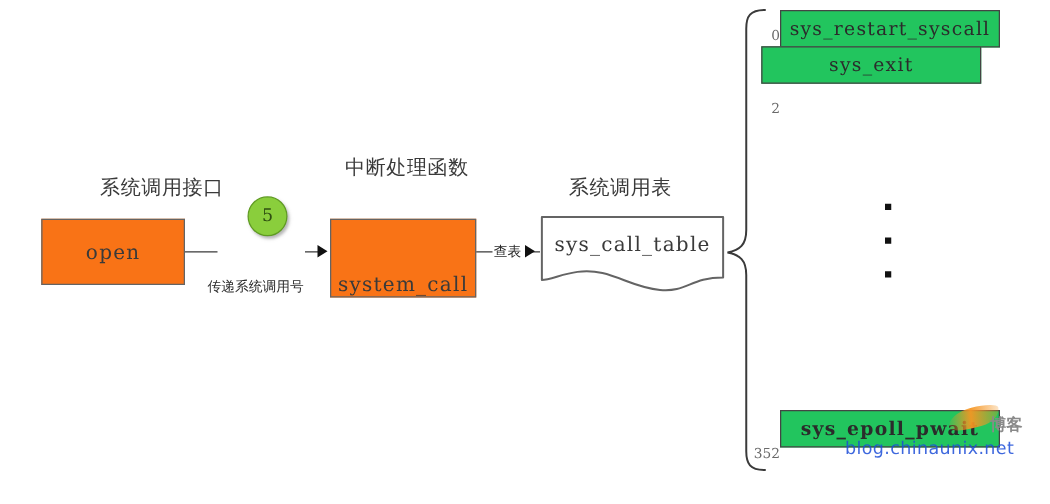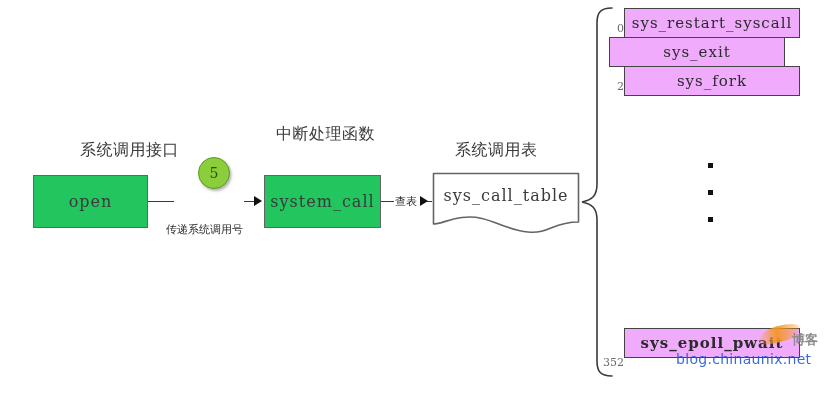--- a/index.html
+++ b/index.html
@@ -24,21 +24,21 @@
     font-family: "DejaVu Sans", sans-serif;
     font-size: 16px;
     color: #3a3a3a;
     white-space: nowrap;
     letter-spacing: 0.5px;
   }
 
   
   .node-box {
     border: 1.5px solid #646464;
-    background: #22c55e;
+    background: #f97316;
     display: flex;
     align-items: center;
     justify-content: center;
     box-sizing: border-box;
   }
   .node-label {
     font-family: "DejaVu Serif", serif;
     font-size: 16px;
     color: #3a3a3a;
     letter-spacing: 1px;
@@ -93,21 +93,21 @@
   }
   .step-badge span {
     font-family: "DejaVu Serif", serif;
     font-size: 14px;
     color: #2f4f12;
   }
 
   
   .tbl-row {
     border: 1.5px solid #444444;
-    background: #f0abfc;
+    background: #22c55e;
     box-sizing: border-box;
     display: flex;
     align-items: center;
     justify-content: center;
     width: 176px;
     height: 30px;
   }
   .tbl-row .cell-text {
     font-family: "DejaVu Serif", serif;
     font-size: 15px;
@@ -177,21 +177,21 @@
   <div class="abs conn-label" style="left:165px; top:194px;margin-top:28px;">传递系统调用号</div>
   <div class="abs conn-line" style="left:244px; top:201px; width:12px;"></div>
   <div class="abs arrow-head" style="left:254px; top:196px;"></div>
 
   <div class="abs step-badge" style="left:198px; top:157px;">
     <span>5</span>
   </div>
 
   <div class="abs heading" style="left:276px; top:124px;">中断处理函数</div>
 
-  <div class="abs node-box" style="left:264px; top:175px; width:117px; height:53px;">
+  <div class="abs node-box" style="left:264px; top:175px; width:117px; height:63px;align-items:flex-end;">
     <span class="node-label">system_call</span>
   </div>
 
   <div class="abs conn-line" style="left:381px; top:201px; width:17px;"></div>
   <div class="abs conn-label" style="left:394px; top:194px;">查表</div>
   <div class="abs conn-line" style="left:420px; top:201px; width:12px;"></div>
   <div class="abs arrow-head" style="left:420px; top:196px;"></div>
 
   <div class="abs heading" style="left:455px; top:140px;">系统调用表</div>
 
@@ -214,23 +214,20 @@
     <div class="abs tbl-row" style="left:24px; top:0px;">
       <span class="cell-text">sys_restart_syscall</span>
     </div>
 
     <div class="abs tbl-index" style="left:0px; top:43px;">1</div>
     <div class="abs tbl-row" style="left:9px; top:29px;">
       <span class="cell-text">sys_exit</span>
     </div>
 
     <div class="abs tbl-index" style="left:0px; top:72px;">2</div>
-    <div class="abs tbl-row" style="left:24px; top:58px;">
-      <span class="cell-text">sys_fork</span>
-    </div>
 
     <div class="abs" style="left:108px; top:150px; width:10px; height:80px;">
       <div class="abs dot" style="left:0px; top:5px;"></div>
       <div class="abs dot" style="left:0px; top:32px;"></div>
       <div class="abs dot" style="left:0px; top:59px;"></div>
     </div>
 
     <div class="abs tbl-index" style="left:-8px; top:348px; width:32px;">352</div>
     <div class="abs tbl-row" style="left:24px; top:320px;font-weight:bold;">
       <span class="cell-text">sys_epoll_pwait</span>

